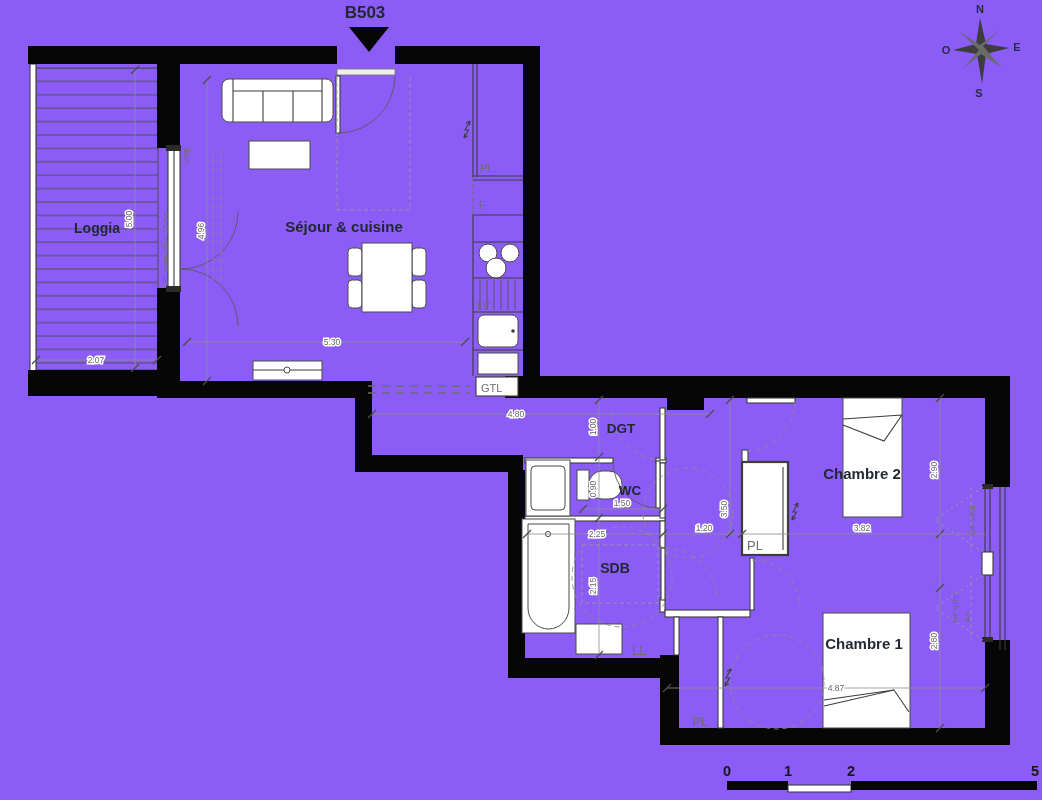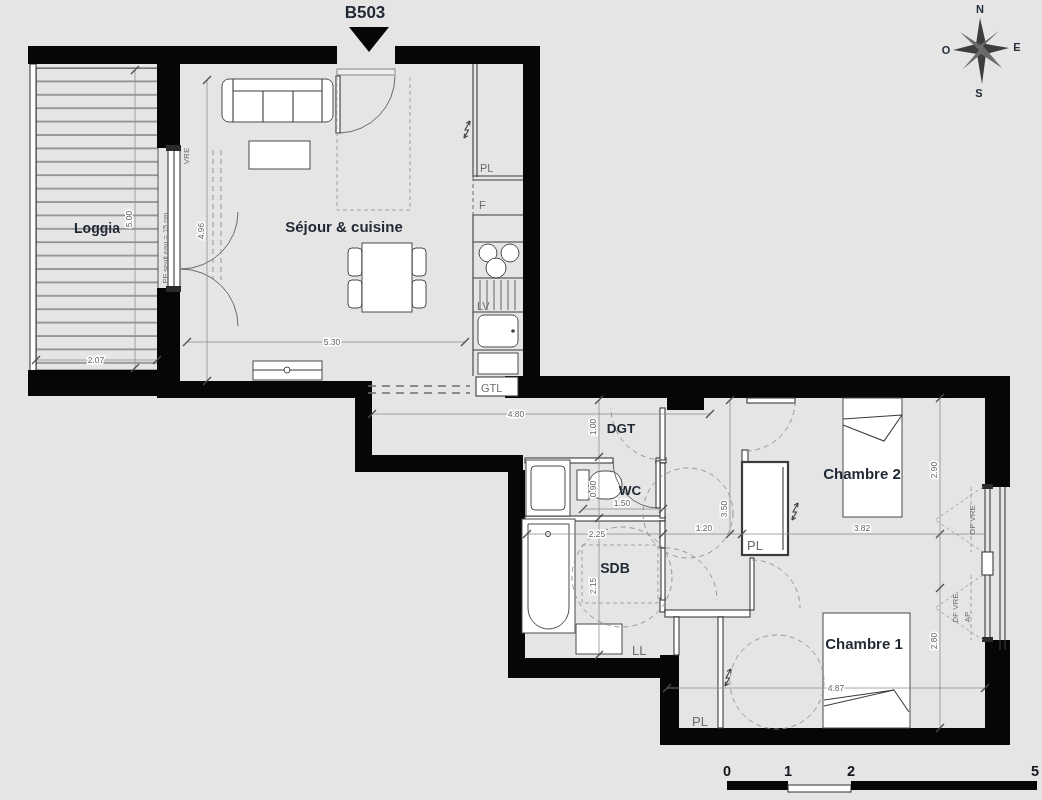--- a/index.html
+++ b/index.html
@@ -1,16 +1,16 @@
 <!DOCTYPE html>
 <html><head>
 <meta charset="utf-8">
 <style>
   html,body{margin:0;padding:0;background:#ffffff;}
-  .page{position:relative;width:1042px;height:800px;background:#e5e5e5;overflow:hidden;
+  .page{position:relative;width:1042px;height:800px;background:#8b5cf6;overflow:hidden;
         font-family:"Liberation Sans", sans-serif;}
   svg{display:block}
   text{font-family:"Liberation Sans", sans-serif;}
   .room-label{font-weight:700;fill:#1f2833;}
   .code-label{fill:#6e6e6e;}
   .dim-label{fill:#686868;font-size:8.5px;paint-order:stroke;stroke:#ffffff;stroke-width:3px;}
   .scale-num{font-weight:700;fill:#15191e;font-size:14.5px;}
   .compass-letter{font-weight:700;fill:#252f3b;font-size:11px;}
   .thinline{stroke:#3c3c3c;stroke-width:1.1;fill:none;}
   .furn{stroke:#4a4a4a;stroke-width:1;fill:#ffffff;}

